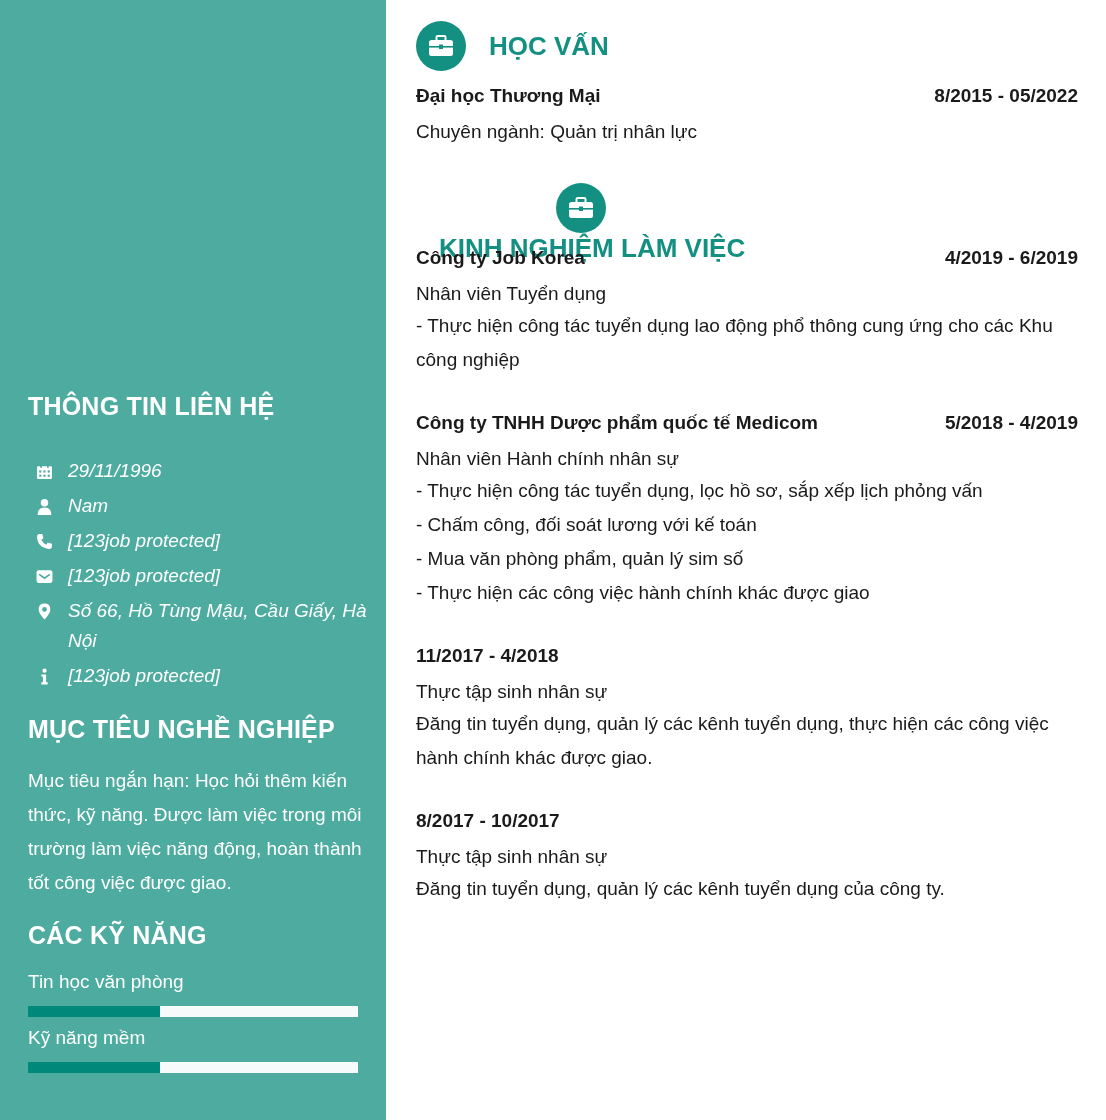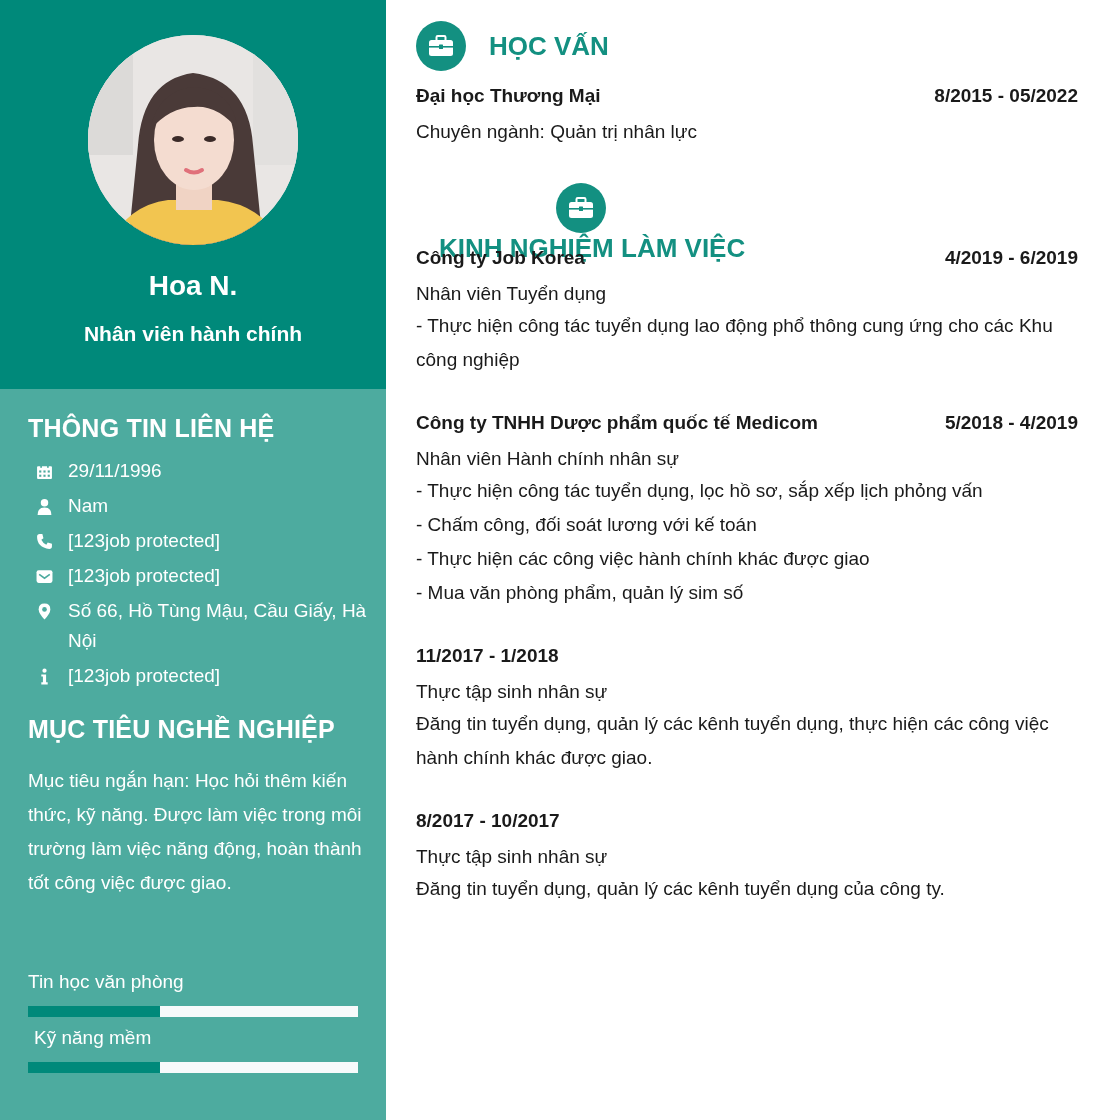--- a/index.html
+++ b/index.html
@@ -14,21 +14,21 @@
 
   .name { position: absolute; left: 0; width: 386px; top: 270px; text-align: center; font-size: 28px; font-weight: bold; }
   .job-title { position: absolute; left: 0; width: 386px; top: 322px; text-align: center; font-size: 21px; font-weight: bold; }
 
   .side-heading { position: absolute; left: 28px; font-size: 25px; font-weight: bold; letter-spacing: 0.2px; }
 
   .contact-list { position: absolute; left: 28px; top: 456px; width: 340px; list-style: none; }
   .contact-item { display: flex; align-items: flex-start; font-size: 19px; line-height: 30px; margin-bottom: 5px; }
   .contact-item .ico { width: 40px; flex: 0 0 40px; height: 30px; display: flex; align-items: center; justify-content: flex-start; padding-left: 8px; }
   .contact-item .ico svg { width: 17px; height: 17px; fill: #ffffff; }
-  .contact-item .txt { flex: 1; }
+  .contact-item .txt { flex: 1; font-style: italic; }
 
   .objective { position: absolute; left: 28px; top: 764px; width: 335px; font-size: 19px; line-height: 34px; }
 
   .skill-label { position: absolute; left: 28px; font-size: 19px; }
   .skill-bar { position: absolute; left: 28px; width: 330px; height: 11px; background: #f7fafb; }
   .skill-fill { height: 100%; background: #00897a; }
 
   .main { position: absolute; left: 386px; top: 0; width: 720px; height: 886px; border-radius: 17px; }
   .sec-head { position: absolute; left: 30px; display: flex; align-items: center; }
   .sec-icon { width: 50px; height: 50px; border-radius: 50%; background: #139081; display: flex; align-items: center; justify-content: center; }
@@ -38,41 +38,22 @@
   .entry { position: absolute; left: 30px; width: 662px; }
   .entry-head { display: flex; justify-content: space-between; font-size: 19px; font-weight: bold; line-height: 24px; }
   .entry-line { font-size: 19px; line-height: 34px; }
   .entry-role { margin-top: 9px; font-size: 19px; line-height: 30px; }
   .entry-desc { font-size: 19px; line-height: 34px; }
 </style>
 </head>
 <body>
 
 <aside class="sidebar">
-  <div class="sidebar-top">
-    <div class="avatar">
-      <svg viewBox="0 0 210 210">
-        <rect width="210" height="210" fill="#e9e6e4"></rect>
-        <rect x="0" y="0" width="45" height="120" fill="#dcdad8"></rect>
-        <rect x="165" y="0" width="45" height="130" fill="#e2e0de"></rect>
-        <path d="M40 210 L50 110 Q55 45 105 38 Q160 45 165 110 L175 210 Z" fill="#4a3a38"></path>
-        <path d="M20 210 Q40 170 80 165 L130 165 Q175 170 195 210 Z" fill="#f2c550"></path>
-        <rect x="88" y="140" width="36" height="35" fill="#f0d3c4"></rect>
-        <ellipse cx="106" cy="105" rx="40" ry="50" fill="#f4dcd0"></ellipse>
-        <path d="M62 95 Q70 55 106 52 Q145 55 150 95 Q130 70 106 72 Q82 72 62 95 Z" fill="#4a3a38"></path>
-        <ellipse cx="90" cy="104" rx="6" ry="3" fill="#3a2a28"></ellipse>
-        <ellipse cx="122" cy="104" rx="6" ry="3" fill="#3a2a28"></ellipse>
-        <path d="M98 135 Q106 140 114 135" stroke="#e0707a" stroke-width="4" fill="none" stroke-linecap="round"></path>
-      </svg>
-    </div>
-    <div class="name">Hoa N.</div>
-    <div class="job-title">Nhân viên hành chính</div>
-  </div>
-
-  <h2 class="side-heading" style="top:414px;">THÔNG TIN LIÊN HỆ</h2>
+
+  <h2 class="side-heading" style="top:392px;">THÔNG TIN LIÊN HỆ</h2>
   <ul class="contact-list">
     <li class="contact-item">
       <span class="ico">
         <svg viewBox="0 0 16 16">
             <rect x="1" y="3" width="14" height="12" rx="1"></rect>
             <rect x="4" y="1" width="1.6" height="3.5" fill="#4dab9f"></rect>
             <rect x="10.4" y="1" width="1.6" height="3.5" fill="#4dab9f"></rect>
             <rect x="3" y="7" width="2" height="2" fill="#4dab9f"></rect>
             <rect x="7" y="7" width="2" height="2" fill="#4dab9f"></rect>
             <rect x="11" y="7" width="2" height="2" fill="#4dab9f"></rect>
@@ -125,25 +106,26 @@
             <path d="M5 6 L9.5 6 L9.5 13.5 L11 13.5 L11 15.5 L5 15.5 L5 13.5 L6.5 13.5 L6.5 8 L5 8 Z"></path>
           </svg>
       </span>
       <span class="txt">[123job protected]</span>
     </li>
   </ul>
 
   <h2 class="side-heading" style="top:715px;">MỤC TIÊU NGHỀ NGHIỆP</h2>
   <p class="objective">Mục tiêu ngắn hạn: Học hỏi thêm kiến thức, kỹ năng. Được làm việc trong môi trường làm việc năng động, hoàn thành  tốt công việc được giao.</p>
 
+  <h2 class="side-heading" style="top:921px;">CÁC KỸ NĂNG</h2>
   <div class="skill-label" style="top:971px;">Tin học văn phòng</div>
   <div class="skill-bar" style="top:1006px;">
     <div class="skill-fill" style="width:40%;"></div>
   </div>
-  <div class="skill-label" style="top:1027px;margin-left:6px;">Kỹ năng mềm</div>
+  <div class="skill-label" style="top:1027px;">Kỹ năng mềm</div>
   <div class="skill-bar" style="top:1062px;">
     <div class="skill-fill" style="width:40%;"></div>
   </div>
 </aside>
 
 <main class="main">
 
   <div class="sec-head" style="top:21px;">
     <div class="sec-icon">
       <svg viewBox="0 0 26 22">
@@ -188,28 +170,28 @@
 
   <div class="entry" style="top:411px;">
     <div class="entry-head">
       <span>Công ty TNHH Dược phẩm quốc tế Medicom</span>
       <span>5/2018 - 4/2019</span>
     </div>
     <div class="entry-role">Nhân viên Hành chính nhân sự</div>
     <div class="entry-desc">
       <div class="entry-line">- Thực hiện công tác tuyển dụng, lọc hồ sơ, sắp xếp lịch phỏng vấn</div>
       <div class="entry-line">- Chấm công, đối soát lương với kế toán</div>
+      <div class="entry-line">- Mua văn phòng phẩm, quản lý sim số</div>
       <div class="entry-line">- Thực hiện các công việc hành chính khác được giao</div>
-      <div class="entry-line">- Mua văn phòng phẩm, quản lý sim số</div>
     </div>
   </div>
 
   <div class="entry" style="top:644px;">
     <div class="entry-head">
-      <span>11/2017 - 1/2018</span>
+      <span>11/2017 - 4/2018</span>
     </div>
     <div class="entry-role">Thực tập sinh nhân sự</div>
     <div class="entry-desc">
       <div class="entry-line">Đăng tin tuyển dụng, quản lý các kênh tuyển dụng, thực hiện các công việc hành chính khác được giao.</div>
     </div>
   </div>
 
   <div class="entry" style="top:809px;">
     <div class="entry-head">
       <span>8/2017 - 10/2017</span>

